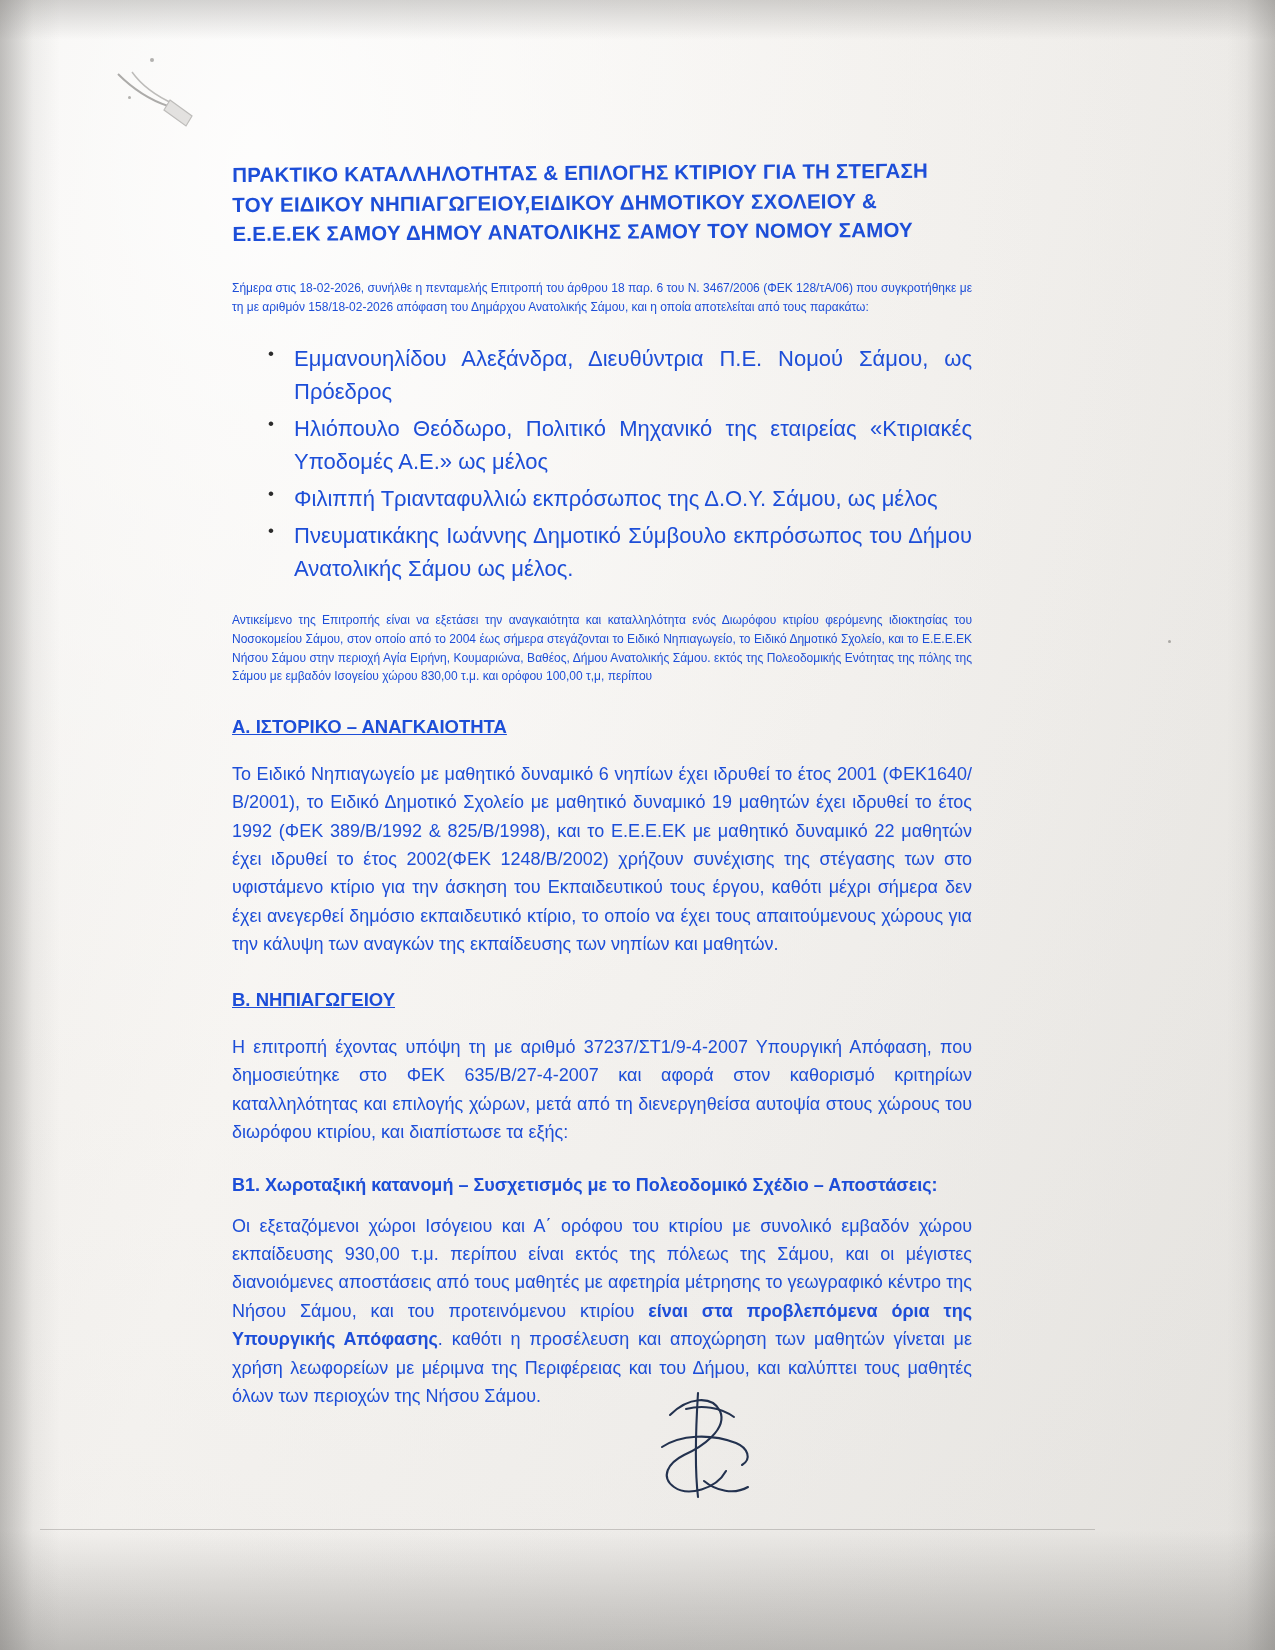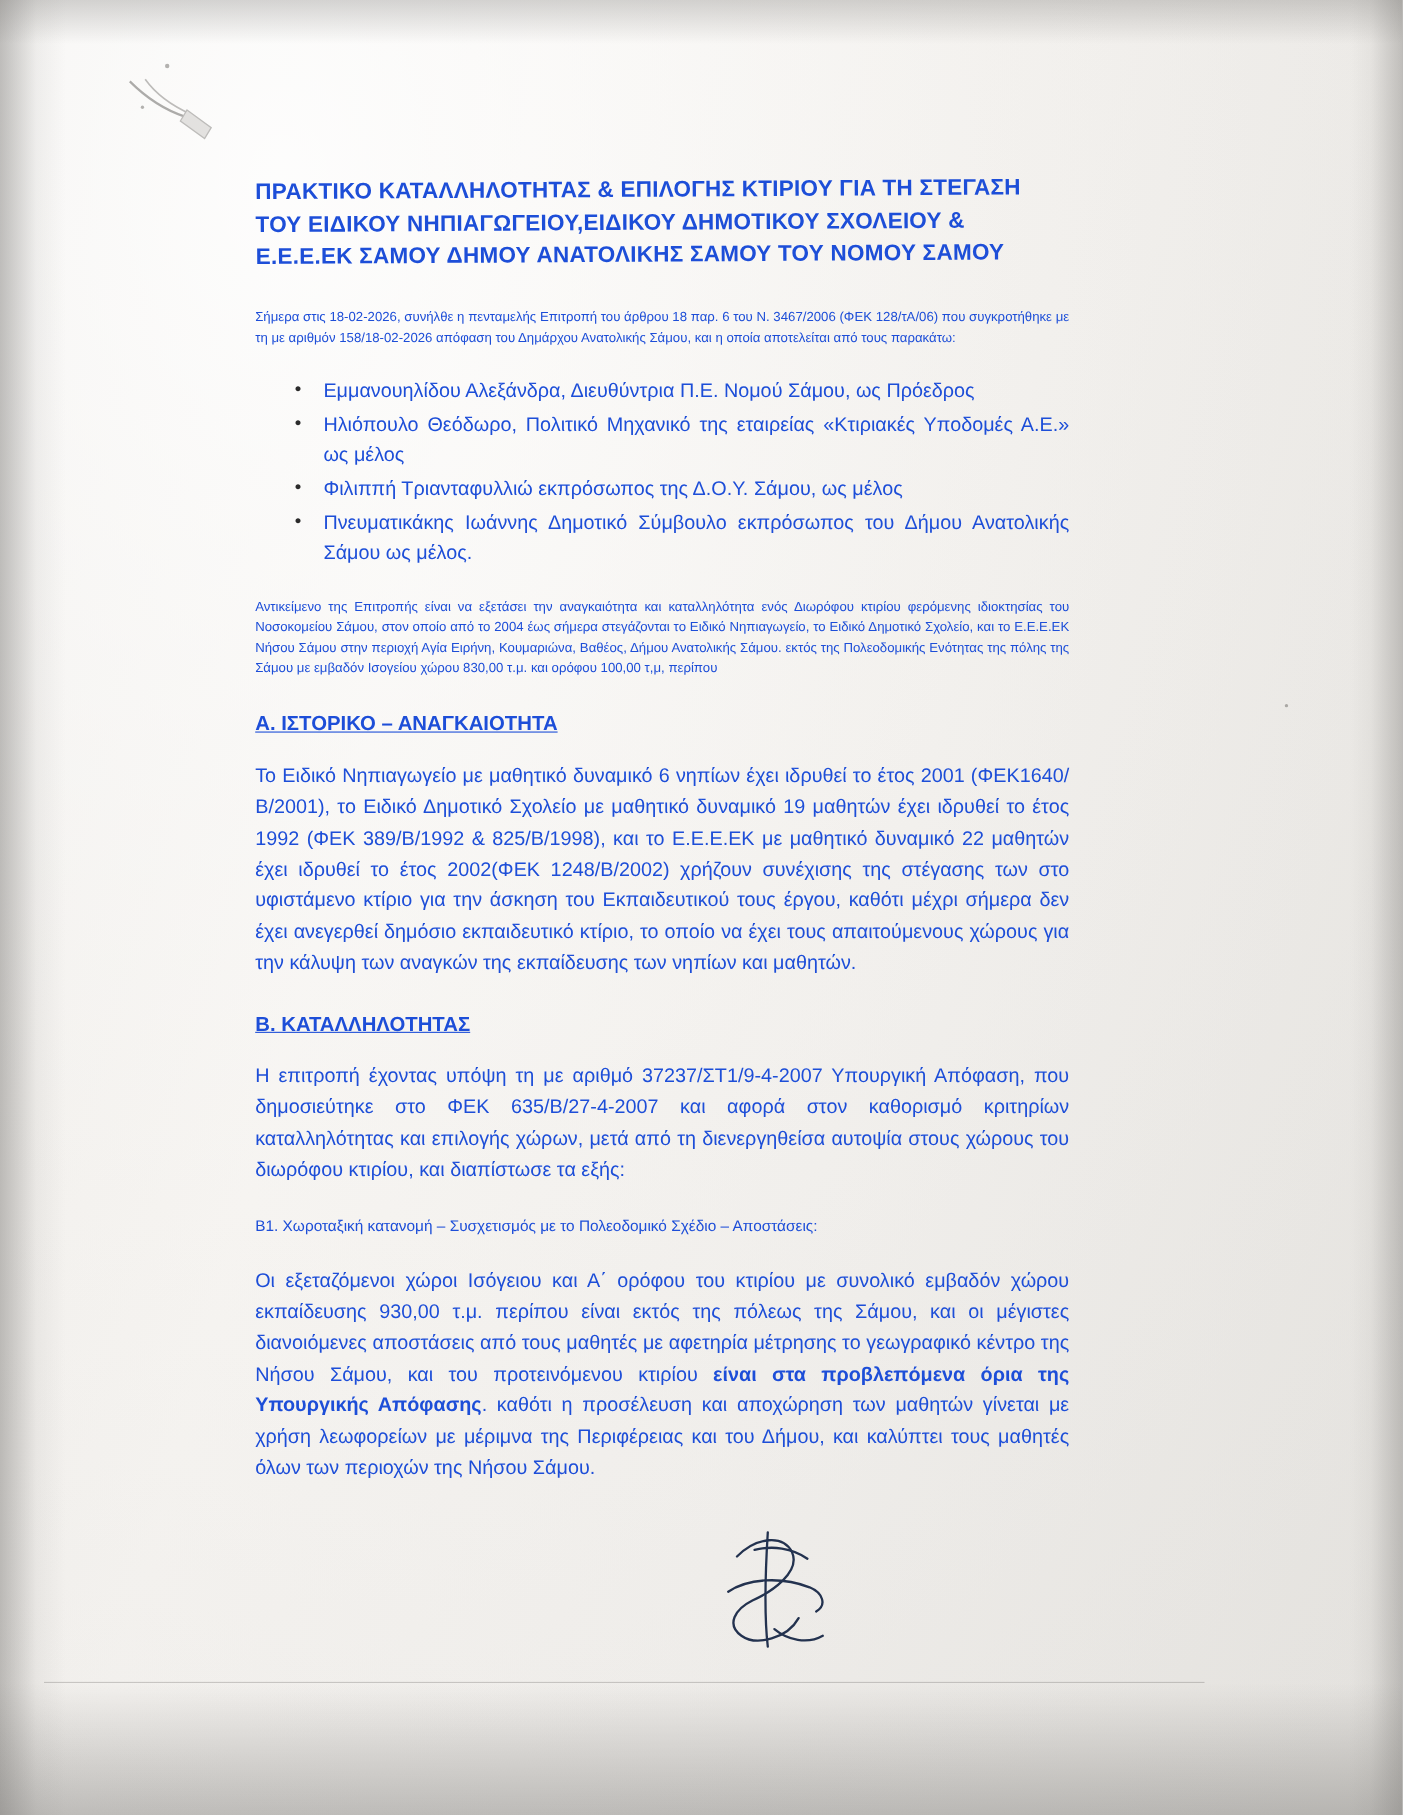--- a/index.html
+++ b/index.html
@@ -98,44 +98,44 @@
   p.intro {
     margin-bottom: 26px;
   }
   ul.members {
     margin: 0 0 26px 0;
     padding-left: 62px;
     list-style: none;
   }
   ul.members li {
     position: relative;
-    font-size: 18px;
+    font-size: 22px;
     line-height: 1.5;
     margin-bottom: 4px;
     text-align: justify;
   }
   ul.members li::before {
     content: "\2022";
     position: absolute;
     left: -26px;
     top: -1px;
     font-size: 17px;
     color: #2b2b2b;
   }
 
   h2.section {
     font-size: 18.5px;
     font-weight: bold;
     text-decoration: underline;
     margin: 30px 0 22px 0;
   }
   h3.subsection {
-    font-size: 14px;
-    font-weight: normal;
-    margin: 28px 0 28px 0;
+    font-size: 18px;
+    font-weight: bold;
+    margin: 28px 0 16px 0;
   }
   .body-block {
     font-size: 18px;
     line-height: 1.58;
     text-align: justify;
     margin: 0 0 20px 0;
   }
   .b-strong { font-weight: bold; }
 
   .signature {
@@ -190,21 +190,21 @@
       <li>Ηλιόπουλο Θεόδωρο, Πολιτικό Μηχανικό της εταιρείας «Κτιριακές Υποδομές Α.Ε.» ως μέλος</li>
       <li>Φιλιππή Τριανταφυλλιώ εκπρόσωπος  της Δ.Ο.Υ. Σάμου, ως μέλος</li>
       <li>Πνευματικάκης Ιωάννης Δημοτικό Σύμβουλο εκπρόσωπος του Δήμου Ανατολικής Σάμου ως μέλος.</li>
     </ul>
 
     <p class="para">Αντικείμενο της Επιτροπής είναι να εξετάσει την αναγκαιότητα και καταλληλότητα ενός Διωρόφου κτιρίου φερόμενης ιδιοκτησίας του Νοσοκομείου Σάμου, στον οποίο από το 2004 έως σήμερα στεγάζονται το Ειδικό Νηπιαγωγείο, το Ειδικό Δημοτικό Σχολείο, και το Ε.Ε.Ε.ΕΚ Νήσου Σάμου στην περιοχή Αγία Ειρήνη, Κουμαριώνα, Βαθέος, Δήμου Ανατολικής Σάμου. εκτός της Πολεοδομικής Ενότητας της πόλης της Σάμου  με εμβαδόν Ισογείου χώρου 830,00 τ.μ. και ορόφου 100,00 τ,μ, περίπου</p>
 
     <h2 class="section">Α. ΙΣΤΟΡΙΚΟ – ΑΝΑΓΚΑΙΟΤΗΤΑ</h2>
     <div class="body-block">Το Ειδικό Νηπιαγωγείο  με μαθητικό δυναμικό 6 νηπίων έχει ιδρυθεί το έτος 2001 (ΦΕΚ1640/Β/2001), το Ειδικό Δημοτικό Σχολείο με μαθητικό δυναμικό 19 μαθητών έχει ιδρυθεί το έτος 1992 (ΦΕΚ 389/Β/1992 &amp; 825/Β/1998), και το Ε.Ε.Ε.ΕΚ  με μαθητικό δυναμικό 22 μαθητών έχει ιδρυθεί το έτος 2002(ΦΕΚ 1248/Β/2002) χρήζουν συνέχισης της στέγασης των στο υφιστάμενο κτίριο για την άσκηση του Εκπαιδευτικού τους έργου, καθότι μέχρι σήμερα δεν έχει ανεγερθεί δημόσιο εκπαιδευτικό κτίριο, το οποίο να έχει τους απαιτούμενους χώρους για την κάλυψη των αναγκών της εκπαίδευσης των νηπίων και μαθητών.</div>
 
-    <h2 class="section">Β. ΚΑΤΑΛΛΗΛΟΤΗΤΑΣ</h2>
+    <h2 class="section">Β. ΝΗΠΙΑΓΩΓΕΙΟΥ</h2>
     <div class="body-block">Η επιτροπή έχοντας υπόψη τη με αριθμό 37237/ΣΤ1/9-4-2007 Υπουργική Απόφαση, που δημοσιεύτηκε στο ΦΕΚ 635/Β/27-4-2007 και αφορά στον καθορισμό κριτηρίων καταλληλότητας και επιλογής χώρων, μετά από τη διενεργηθείσα αυτοψία στους χώρους του διωρόφου κτιρίου, και  διαπίστωσε τα εξής:</div>
 
     <h3 class="subsection">Β1. Χωροταξική κατανομή – Συσχετισμός με το Πολεοδομικό Σχέδιο – Αποστάσεις:</h3>
     <div class="body-block"><span>Οι εξεταζόμενοι χώροι Ισόγειου και Α΄ ορόφου του κτιρίου με συνολικό εμβαδόν χώρου εκπαίδευσης 930,00 τ.μ. περίπου είναι εκτός της πόλεως της Σάμου, και οι μέγιστες διανοιόμενες αποστάσεις από τους μαθητές με αφετηρία μέτρησης το γεωγραφικό κέντρο της Νήσου Σάμου, και του προτεινόμενου κτιρίου </span><span class="b-strong">είναι στα προβλεπόμενα όρια της Υπουργικής Απόφασης</span><span>. καθότι η προσέλευση και αποχώρηση των μαθητών γίνεται με χρήση λεωφορείων με μέριμνα της Περιφέρειας και του Δήμου, και καλύπτει τους μαθητές όλων των περιοχών της Νήσου Σάμου.</span></div>
 
   </div>
 
   <svg class="signature" viewBox="0 0 140 130">
     <g fill="none" stroke="#23324f" stroke-width="2.1" stroke-linecap="round">
       <path d="M30 30 C48 12, 72 10, 80 26 C88 44, 62 62, 44 70 C28 78, 20 92, 34 102 C48 112, 76 104, 86 86"></path>

